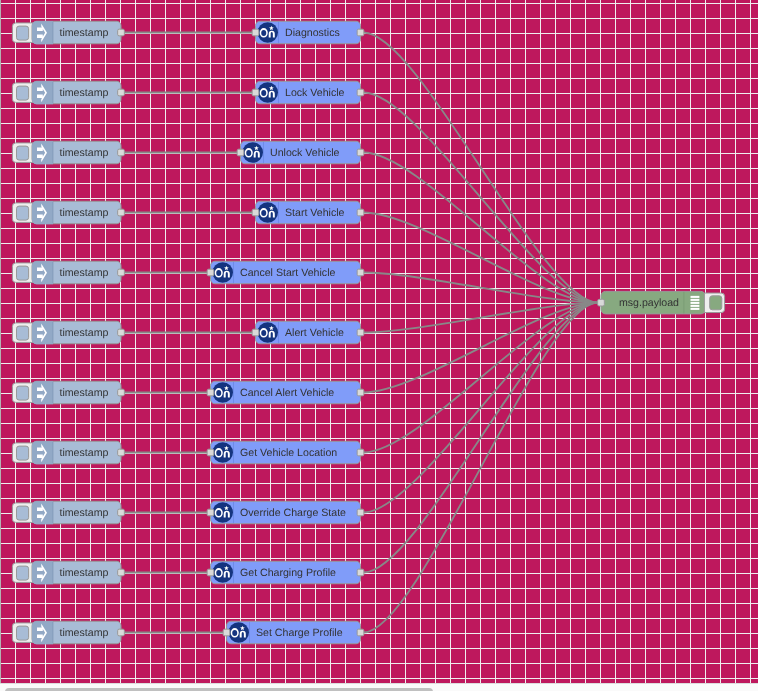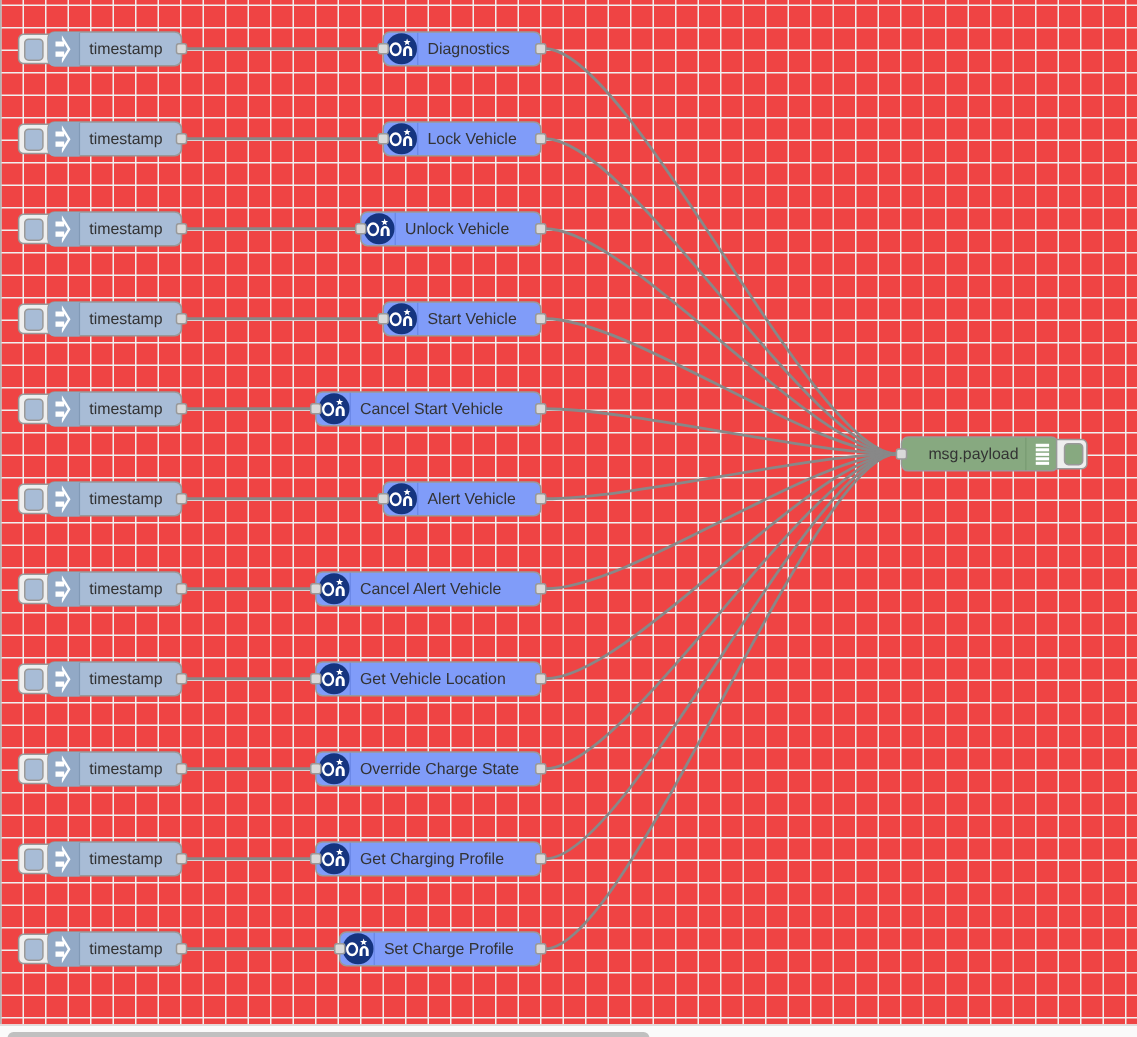--- a/index.html
+++ b/index.html
@@ -1,18 +1,18 @@
 <!DOCTYPE html>
 <html><head>
 <meta charset="utf-8">
 <style>
 html,body{margin:0;padding:0;background:#fff;}
 body{width:758px;height:691px;overflow:hidden;font-family:"Liberation Sans",sans-serif;}
 #editor{position:absolute;left:0;top:0;width:758px;height:691px;background:#fff;}
-#chart{position:absolute;left:0;top:0;width:758px;height:683px;overflow:hidden;background:#ef4444;}
+#chart{position:absolute;left:0;top:0;width:758px;height:683px;overflow:hidden;background:#be185d;}
 #flowsvg{position:absolute;left:0;top:0;}
 .node-label{font-family:"Liberation Sans",sans-serif;font-size:10.6px;fill:#333;dominant-baseline:middle;-webkit-font-smoothing:antialiased;text-rendering:geometricPrecision;}
 svg text{paint-order:stroke;}
 #flowsvg{shape-rendering:auto;}
 #hscroll{position:absolute;left:0;top:683px;width:758px;height:8px;background:#fafafa;border-top:1px solid #dcdcdc;}
 #hthumb{position:absolute;border-radius:4px;background:#c0c0c0;}
 #leftedge{position:absolute;left:0;top:0;width:1px;height:683px;background:#b3b3b3;}
 </style>
 </head>
 <body>

